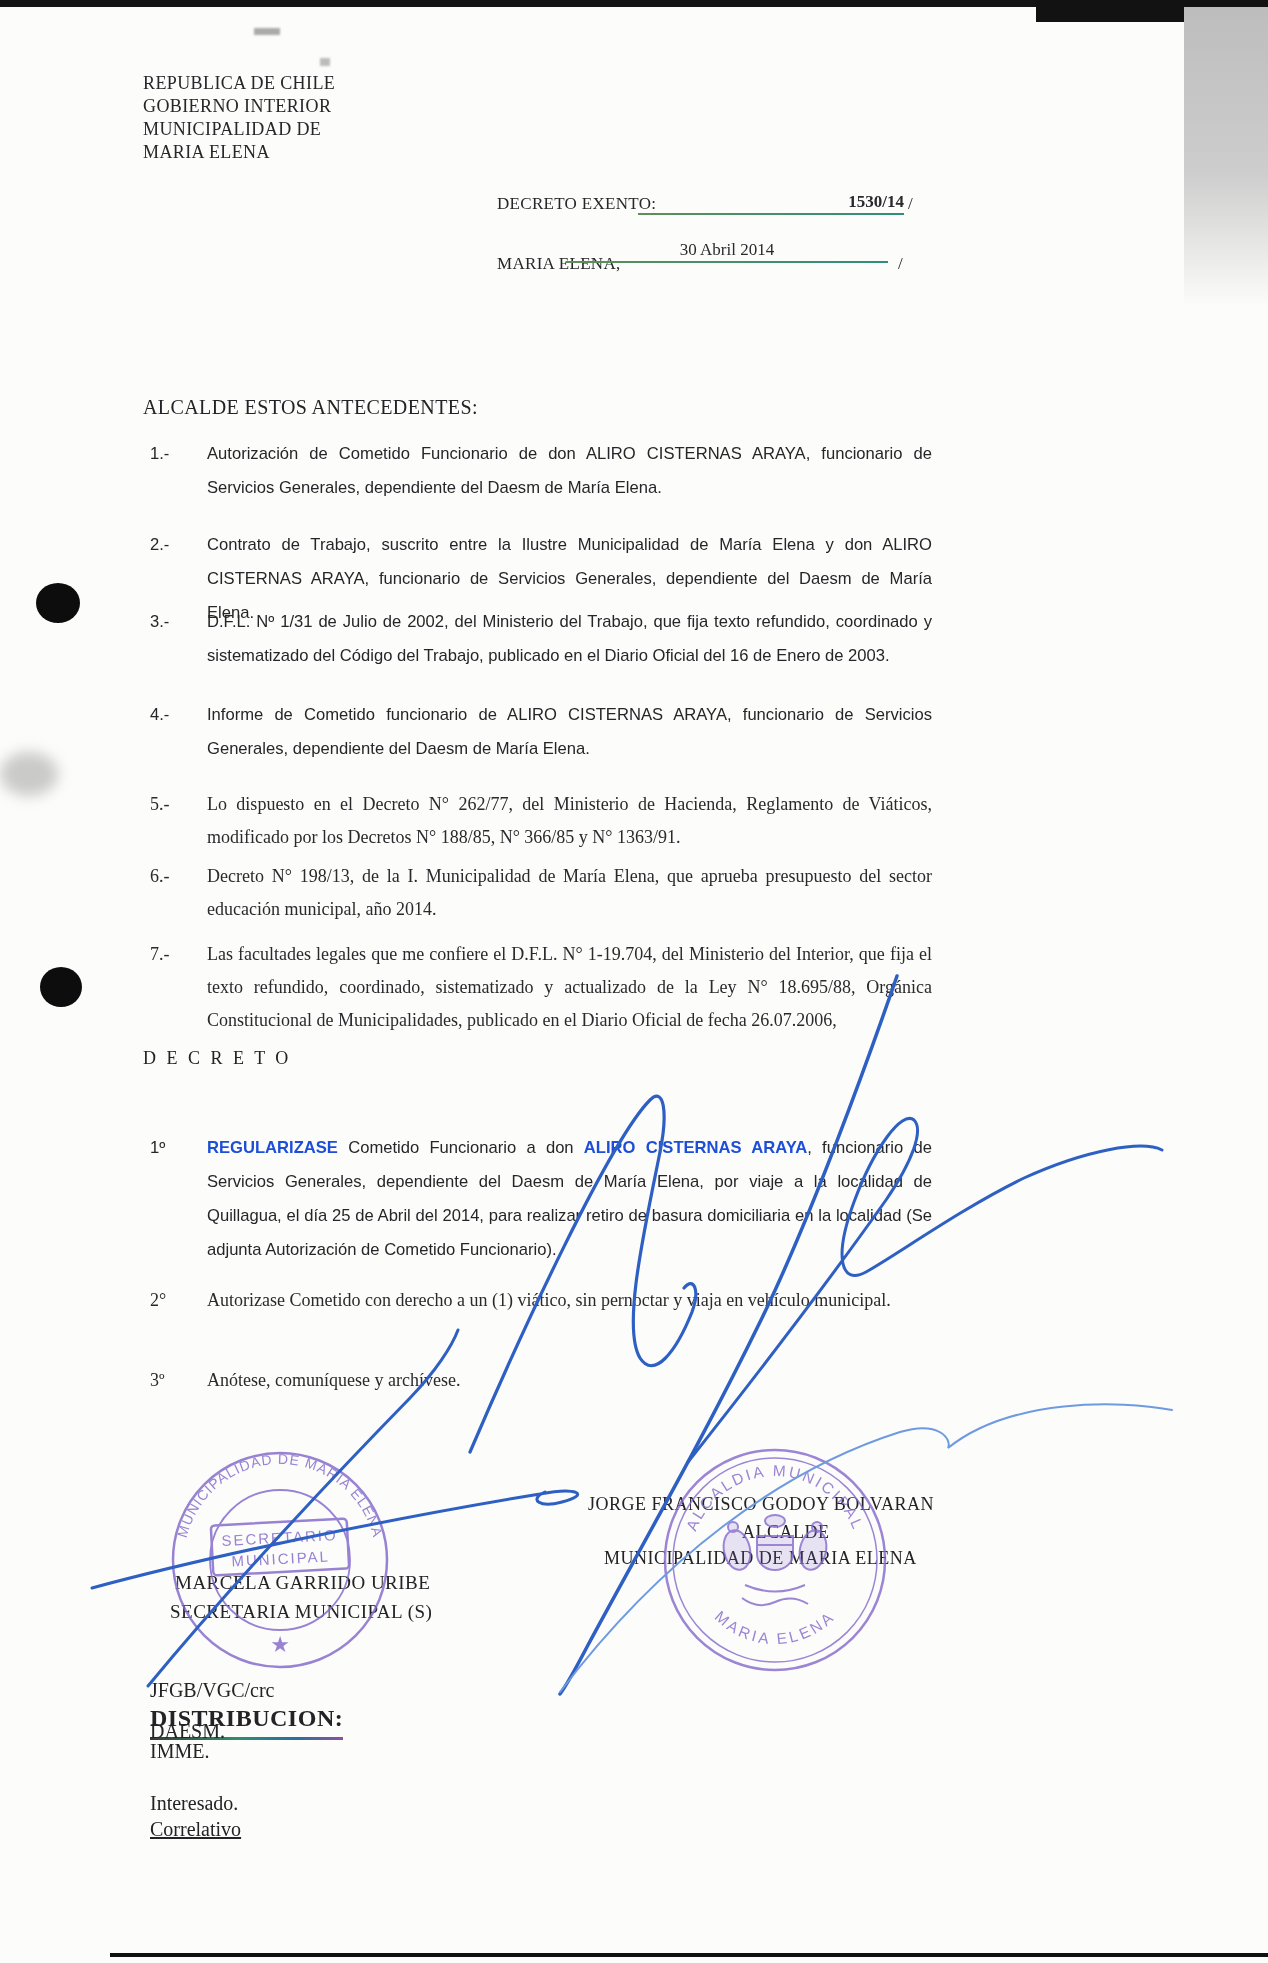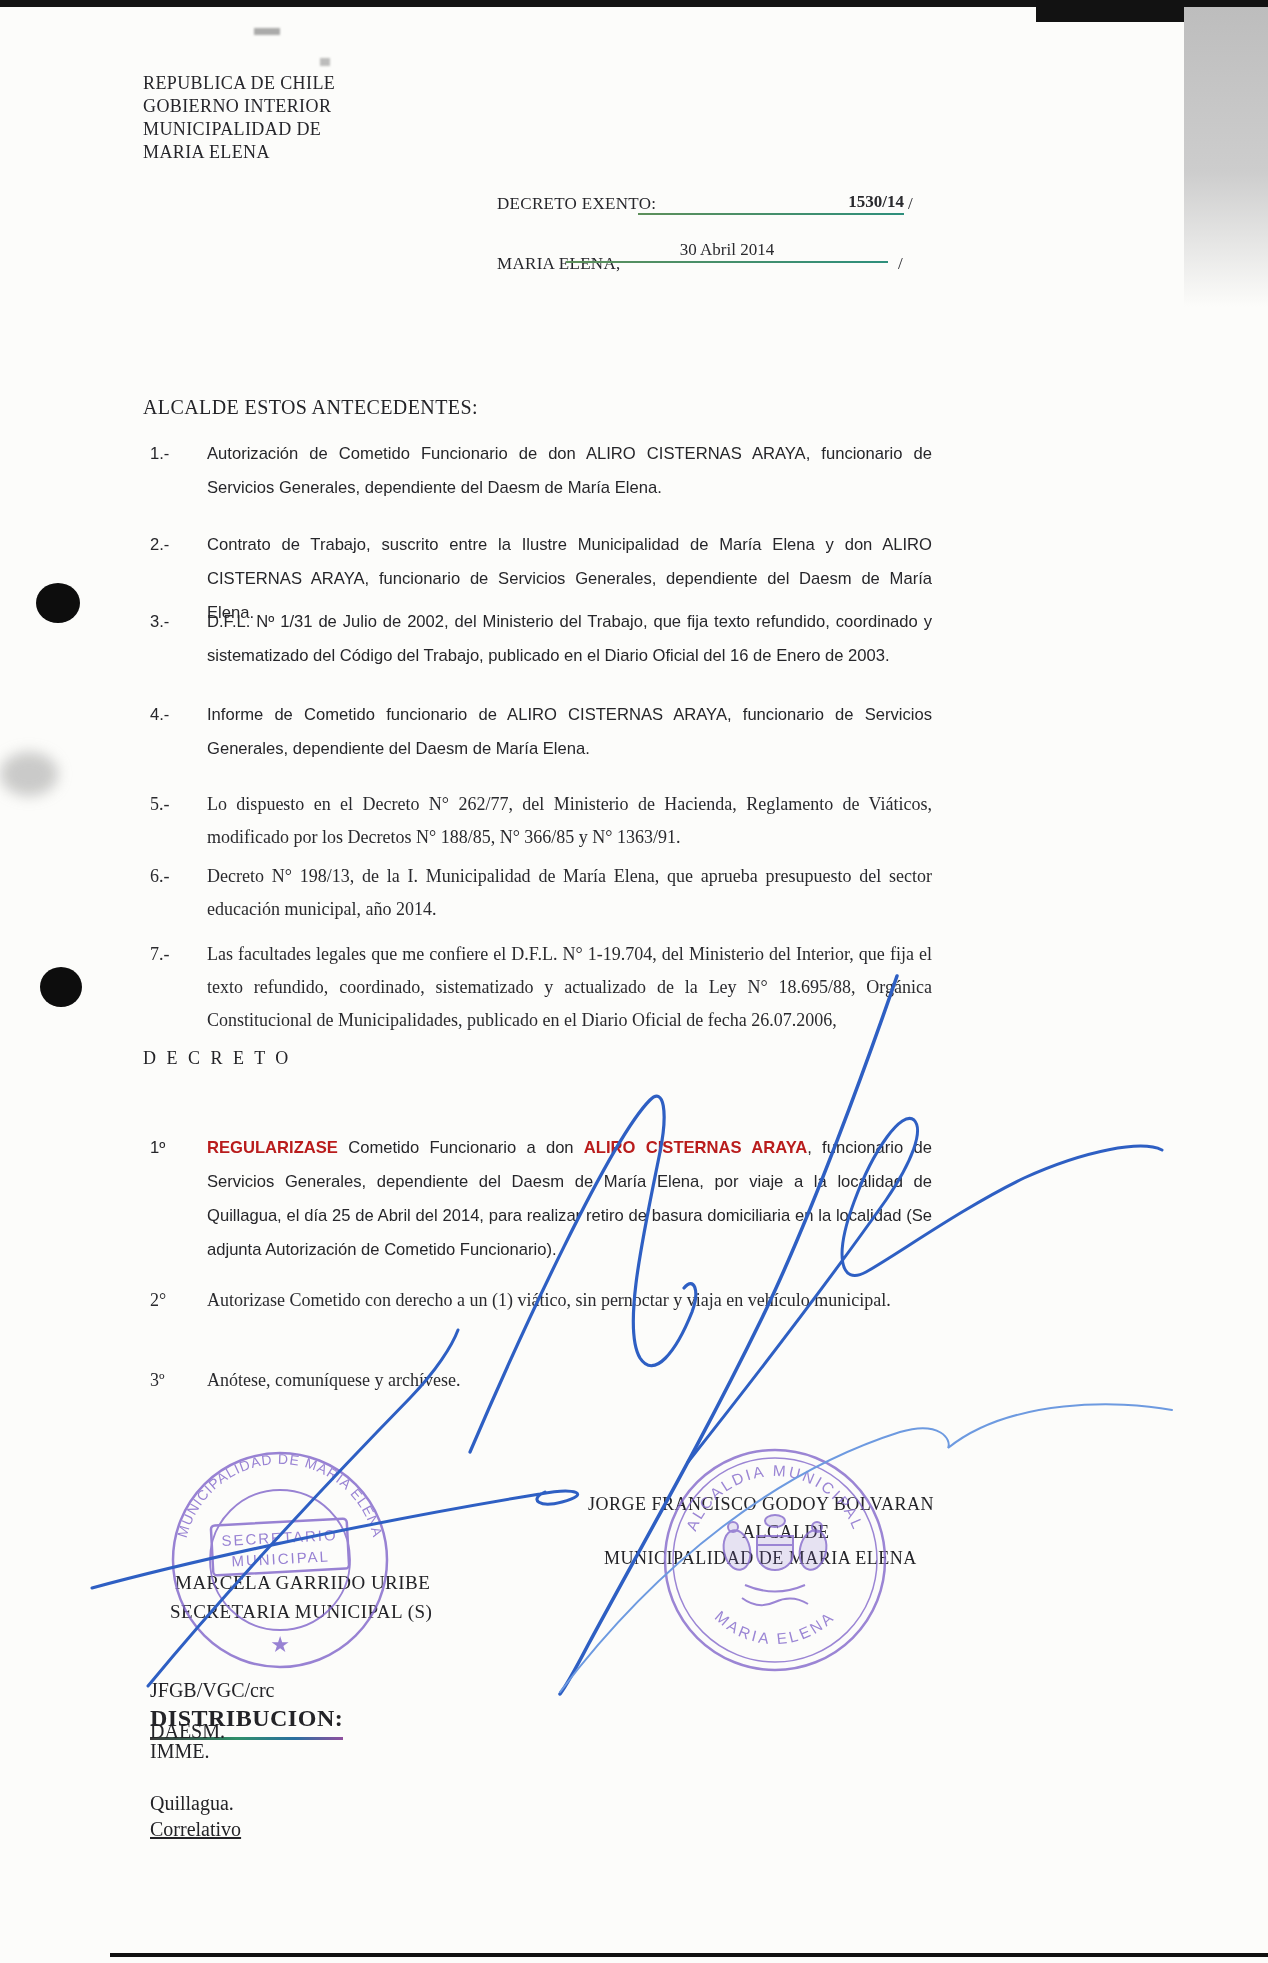--- a/index.html
+++ b/index.html
@@ -37,21 +37,21 @@
   .date-slash{left:898px;top:254px;}
   
   .vistos-title{left:143px;top:396px;font-size:20px;letter-spacing:.4px;color:#232327;}
   .item{left:150px;width:782px;display:flex;align-items:flex-start;}
   .item .num{width:57px;flex:none;}
   .item .txt{flex:1;text-align:justify;}
   .sans{font-family:"Liberation Sans", sans-serif;font-size:16.6px;line-height:34px;color:#26262a;}
   .serif{font-family:"Liberation Serif", serif;font-size:18px;line-height:33px;color:#2a2a2e;}
   .sans .num,.serif .num{font-size:inherit;}
   .decreto-heading{left:143px;top:1048px;font-size:18px;letter-spacing:3px;color:#232327;}
-  .item b{color:#b91c1c;}
+  .item b{color:#1d4ed8;}
   
   .sig-name{font-size:19px;letter-spacing:.5px;color:#232327;}
   .left-name{left:175px;top:1572px;}
   .left-title{left:170px;top:1601px;}
   .right-name{left:588px;top:1494px;font-size:18px;}
   .right-title{left:742px;top:1522px;font-size:18px;}
   .right-org{left:604px;top:1548px;font-size:18px;}
   
   .footer-line{left:150px;font-size:20px;color:#232327;}
   .f-initials{top:1679px;}
@@ -143,21 +143,21 @@
 <div class="abs sig-name left-name">MARCELA GARRIDO URIBE</div>
 <div class="abs sig-name left-title">SECRETARIA MUNICIPAL (S)</div>
 <div class="abs sig-name right-name">JORGE FRANCISCO GODOY BOLVARAN</div>
 <div class="abs sig-name right-title">ALCALDE</div>
 <div class="abs sig-name right-org">MUNICIPALIDAD DE MARIA ELENA</div>
 
 <div class="abs footer-line f-initials">JFGB/VGC/crc</div>
 <div class="abs footer-line f-dist">DISTRIBUCION:</div>
 <div class="abs footer-line f-i0">IMME.</div>
 <div class="abs footer-line f-i1">DAESM.</div>
-<div class="abs footer-line f-i2">Quillagua.</div>
+<div class="abs footer-line f-i2">Interesado.</div>
 <div class="abs footer-line f-i3">Correlativo</div>
 
 <svg class="abs overlay" xmlns="http://www.w3.org/2000/svg" xmlns:xlink="http://www.w3.org/1999/xlink" viewBox="0 0 1268 1963">
 
   <g opacity="0.82">
     <circle cx="280" cy="1560" r="107" fill="none" stroke="#8368cb" stroke-width="2.5"></circle>
     <circle cx="280" cy="1560" r="70" fill="none" stroke="#8368cb" stroke-width="1.8"></circle>
     <path id="lring" d="M 184 1560 A 96 96 0 0 1 376 1560" fill="none"></path>
     <text class="stamp-text" font-size="14" letter-spacing="1">
       <textPath href="#lring" xlink:href="#lring" startOffset="50%" text-anchor="middle">MUNICIPALIDAD DE MARIA ELENA</textPath>

